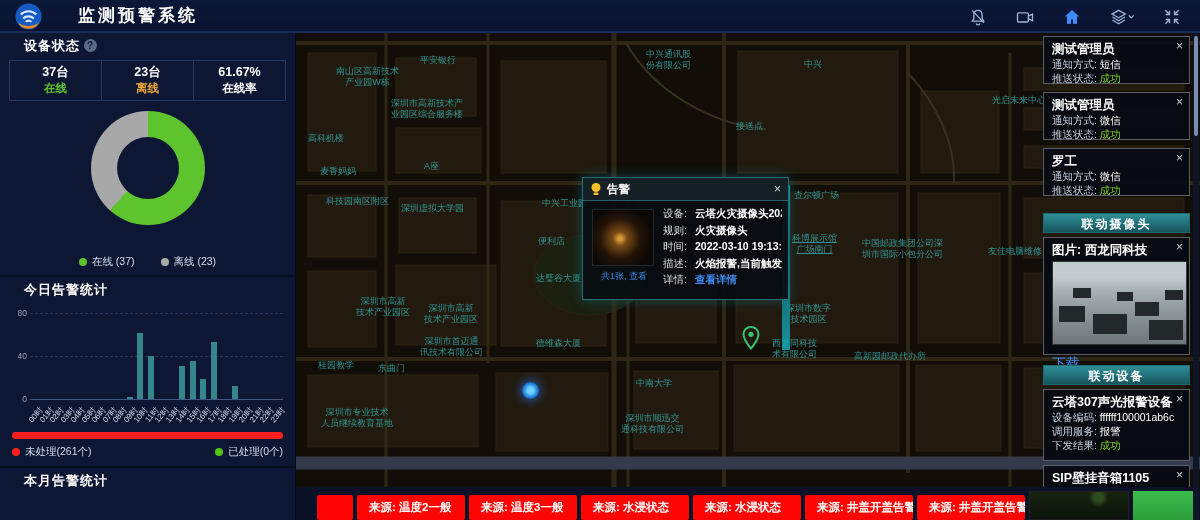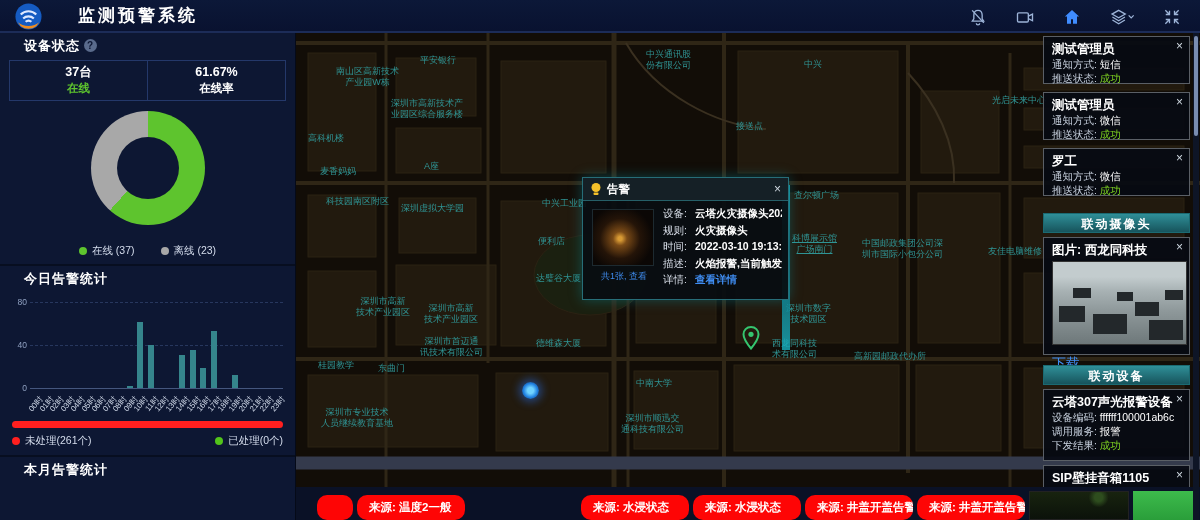--- a/index.html
+++ b/index.html
@@ -29,21 +29,21 @@
   .stat-cell { flex:1; text-align:center; padding:4px 0 5px; border-left:1px solid #24386a; }
   .stat-cell:first-child { border-left:none; }
   .stat-val { color:#fff; font-size:12.5px; font-weight:bold; line-height:15px; }
   .stat-label { font-size:11.5px; line-height:14px; margin-top:1px; font-weight:bold; }
 
   #donut-wrap { position:relative; height:142px; }
   #donut { position:absolute; left:50%; top:10px; width:114px; height:114px; margin-left:-57px;
     border-radius:50%; }
   #donut::after { content:""; position:absolute; left:50%; top:50%; width:62px; height:62px;
     margin:-31px 0 0 -31px; border-radius:50%; background:#0d1733; }
-  #donut-legend { display:flex; justify-content:center; gap:26px; height:15px; }
+  #donut-legend { display:flex; justify-content:center; gap:26px; height:15px;margin-top:11px; }
   .lg-item { display:flex; align-items:center; gap:5px; color:#d4dcec; font-size:10.5px; }
   .lg-dot { width:8px; height:8px; border-radius:50%; }
 
   .divider { border-top:2px solid #070e20; margin-top:6px; }
 
   
   #bar-chart { position:relative; height:118px; margin:3px 6px 0; }
   .gridline { position:absolute; border-top:1px dashed #27375e; left:24px; right:6px; }
   .baseline { position:absolute; border-top:1px solid #44567e; left:24px; right:6px; }
   .ytick { position:absolute; left:3px; width:18px; text-align:right; color:#8fa0c0;
@@ -109,21 +109,21 @@
   #scrollbar { position:absolute; left:1193px; top:33px; width:6px; height:487px;
     background:#0e1526; z-index:25; }
   #scroll-thumb { position:absolute; left:1px; top:3px; width:4px; height:100px;
     background:#7a8db0; border-radius:2px; }
 
   
   #ticker { position:absolute; left:296px; top:487px; width:904px; height:33px;
     background:#0a1126; z-index:22; overflow:hidden; }
   .tk-box { position:absolute; top:8px; height:25px; background:#fe0505; color:#fff;
     font-size:11.5px; font-weight:bold; line-height:24px; padding:0 12px; white-space:nowrap;
-    overflow:hidden; border-radius:10px; }
+    overflow:hidden; border-radius:2px; }
   .tk-photo { position:absolute; top:4px; height:29px; border:1px solid #222;
     background:radial-gradient(circle at 70% 20%, #2e4d1e 0 4px, transparent 10px),
                linear-gradient(#18230f, #0b120a); }
   .tk-green { position:absolute; top:4px; height:29px; background:linear-gradient(#3dbb4c,#2a9e3a); }
 </style>
 </head>
 <body>
 
 <div id="stage">
 
@@ -165,20 +165,24 @@
   </div>
 
   <div id="left-panel">
     <div class="sec-h">
       <span>设备状态</span><span class="help">?</span>
     </div>
     <div class="stat-row" id="device-stats">
         <div class="stat-cell">
           <div class="stat-val">37台</div>
           <div class="stat-label" style="color: rgb(94, 196, 46);">在线</div>
+        </div>
+        <div class="stat-cell">
+          <div class="stat-val">23台</div>
+          <div class="stat-label" style="color: rgb(240, 166, 58);">离线</div>
         </div>
         <div class="stat-cell">
           <div class="stat-val">61.67%</div>
           <div class="stat-label" style="color: rgb(255, 255, 255);">在线率</div>
         </div>
       </div>
     <div id="donut-wrap">
       <div id="donut" style="background: conic-gradient(rgb(94, 196, 46) 0deg, rgb(94, 196, 46) 222deg, rgb(168, 168, 168) 222deg, rgb(168, 168, 168) 360deg);"></div>
     </div>
     <div id="donut-legend">
@@ -442,20 +446,21 @@
       </div>
   </div>
 
   <div id="scrollbar">
     <div id="scroll-thumb"></div>
   </div>
 
   <div id="ticker">
       <div class="tk-box" style="left: 21px; width: 36px;"></div>
       <div class="tk-box" style="left: 61px; width: 108px;">来源: 温度2一般</div>
+      <div class="tk-box" style="left: 173px; width: 108px;">来源: 温度3一般</div>
       <div class="tk-box" style="left: 285px; width: 108px;">来源: 水浸状态</div>
       <div class="tk-box" style="left: 397px; width: 108px;">来源: 水浸状态</div>
       <div class="tk-box" style="left: 509px; width: 108px;">来源: 井盖开盖告警</div>
       <div class="tk-box" style="left: 621px; width: 108px;">来源: 井盖开盖告警</div>
       <div class="tk-photo" style="left: 733px; width: 100px;"></div>
       <div class="tk-green" style="left: 837px; width: 62px;"></div>
     </div>
 
 </div>
 

